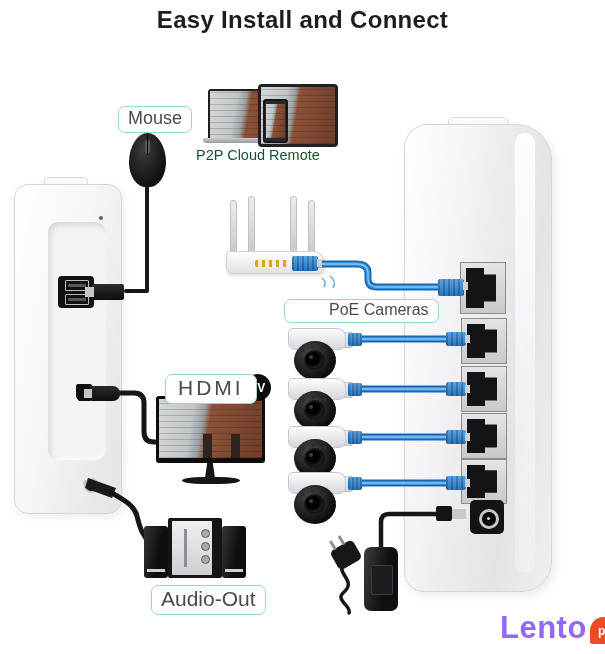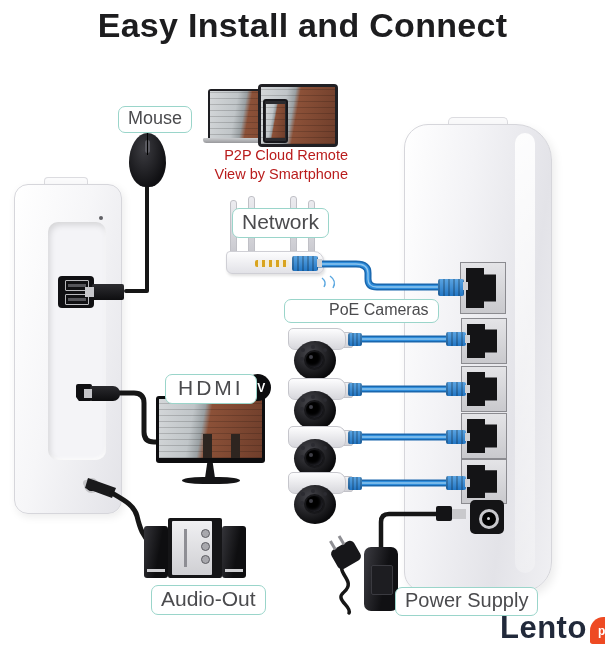--- a/index.html
+++ b/index.html
@@ -1,21 +1,21 @@
 <!DOCTYPE html>
 <html style="--accent-teal: #9ad5ca; --cable-blue: #2f8ddb; --watermark-orange: #ee4a23;"><head>
 <meta charset="utf-8">
 <style>
   html,body{margin:0;padding:0;background:#fff;}
   .canvas{position:relative;width:605px;height:654px;background:#fff;overflow:hidden;
           font-family:"Liberation Sans",sans-serif;}
 
   
   .title{position:absolute;top:6px;left:0;right:0;text-align:center;
-         font-size:34px;font-weight:700;color:#1d1d1f;letter-spacing:.3px;}
+         font-size:24px;font-weight:700;color:#1d1d1f;letter-spacing:.3px;}
   .subtitle{position:absolute;top:41px;left:0;right:0;text-align:center;
             font-size:18px;color:#4c4c4e;}
 
   
   .tag{position:absolute;background:#fff;border:1.6px solid var(--accent-teal,#9ad5ca);
        border-radius:7px;color:#4b4b4e;z-index:6;padding:1px 9px 3px;white-space:nowrap;}
   .tag-mouse{left:118px;top:106px;font-size:18px;text-align:right;}
   .tag-network{left:232px;top:208px;font-size:21px;}
   .tag-poe{left:284px;top:299px;font-size:16px;padding-left:44px;}
   .tag-hdmi{left:165px;top:374px;font-size:21px;letter-spacing:3px;padding:1px 12px 3px;}
@@ -104,22 +104,22 @@
           border-radius:3px;padding:2px;}
   .laptop .scene{position:absolute;left:2px;top:2px;right:2px;bottom:2px;}
   .laptop-base{position:absolute;left:-5px;top:54px;width:90px;height:5px;border-radius:2px 2px 5px 5px;
           background:linear-gradient(#caccce,#98989c);}
   .tablet{position:absolute;left:50px;top:0;width:74px;height:57px;background:#202024;
           border-radius:4px;padding:3px;}
   .tablet .scene{position:absolute;left:3px;top:3px;right:3px;bottom:3px;}
   .phone{position:absolute;left:55px;top:15px;width:21px;height:40px;background:#2a2a2e;
           border:2px solid #17171b;border-radius:3px;z-index:3;}
   .phone .scene{position:absolute;left:1px;top:3px;right:1px;bottom:3px;}
-  .p2p{position:absolute;left:196px;top:146px;width:152px;text-align:right;font-size:14.5px;
-       line-height:1.3;color:#b91c1c;z-index:2;}
+  .p2p{position:absolute;left:196px;top:146px;width:152px;text-align:left;font-size:14.5px;
+       line-height:1.3;color:#14532d;z-index:2;}
   .p2p span{display:block;}
 
   
   .router{position:absolute;left:226px;top:198px;width:96px;height:76px;z-index:2;}
   .antenna{position:absolute;bottom:16px;width:5px;height:56px;border:1px solid #c0c0c6;
            background:linear-gradient(#ececf0,#c6c6cc);border-radius:3px 3px 0 0;}
   .ant1{left:4px}.ant2{left:22px;height:60px}.ant3{left:64px;height:60px}.ant4{left:82px}
   .router-body{position:absolute;left:0;bottom:0;width:96px;height:21px;border:1px solid #cfcfd5;
            background:linear-gradient(#fdfdfe,#e2e2e7);border-radius:4px 10px 6px 6px;
            box-shadow:1px 2px 3px rgba(0,0,0,.12);}
@@ -185,21 +185,21 @@
 
   
   .wires{position:absolute;left:0;top:0;width:605px;height:654px;z-index:3;pointer-events:none;}
   .blk{stroke:#161616;fill:none;stroke-linecap:round;stroke-linejoin:round;}
   .eth-o{stroke:#1a67ad;stroke-width:7;fill:none;stroke-linecap:round;stroke-linejoin:round;}
   .eth-i{stroke:var(--cable-blue,#2f8ddb);stroke-width:4.2;fill:none;stroke-linecap:round;stroke-linejoin:round;}
   .eth-h{stroke:#8ec6ef;stroke-width:1.3;fill:none;stroke-linecap:round;stroke-linejoin:round;}
 
   
   .wm{position:absolute;left:500px;top:610px;z-index:7;display:flex;align-items:flex-start;gap:3px;}
-  .wm-text{font-size:31px;font-weight:700;color:#0f172a;letter-spacing:.5px;opacity:.92;}
+  .wm-text{font-size:31px;font-weight:700;color:#8b5cf6;letter-spacing:.5px;opacity:.92;}
   .wm-bubble{width:27px;height:27px;background:var(--watermark-orange,#ee4a23);
        border-radius:50% 50% 50% 10%;display:flex;align-items:center;justify-content:center;
        color:#fff;font-weight:700;font-size:12px;margin-top:7px;}
 </style>
 </head>
 <body>
 
 <div class="canvas">
 
   <div class="title">Easy Install and Connect</div>
@@ -311,21 +311,20 @@
     <div class="laptop-base"></div>
     <div class="tablet">
         <div class="scene"></div>
       </div>
     <div class="phone">
         <div class="scene"></div>
       </div>
   </div>
   <div class="p2p">
     <span>P2P Cloud Remote</span>
-    <span>View by Smartphone</span>
   </div>
 
   <div class="router">
     <div class="antenna ant1"></div>
     <div class="antenna ant2"></div>
     <div class="antenna ant3"></div>
     <div class="antenna ant4"></div>
     <div class="router-body">
       <div class="router-leds"></div>
     </div>
@@ -390,24 +389,22 @@
   </div>
 
   <div class="psu">
     <div class="psu-plug"></div>
     <div class="psu-body">
       <div class="psu-label"></div>
     </div>
   </div>
 
   <div class="tag tag-mouse">Mouse</div>
-  <div class="tag tag-network">Network</div>
   <div class="tag tag-poe">PoE Cameras</div>
   <div class="tag tag-audio">Audio-Out</div>
   <div class="tag tag-hdmi">HDMI</div>
-  <div class="tag tag-power">Power Supply</div>
 
   <div class="wm">
     <span class="wm-text">Lento</span>
     <span class="wm-bubble">pl</span>
   </div>
 
 </div>
 
 </body></html>

